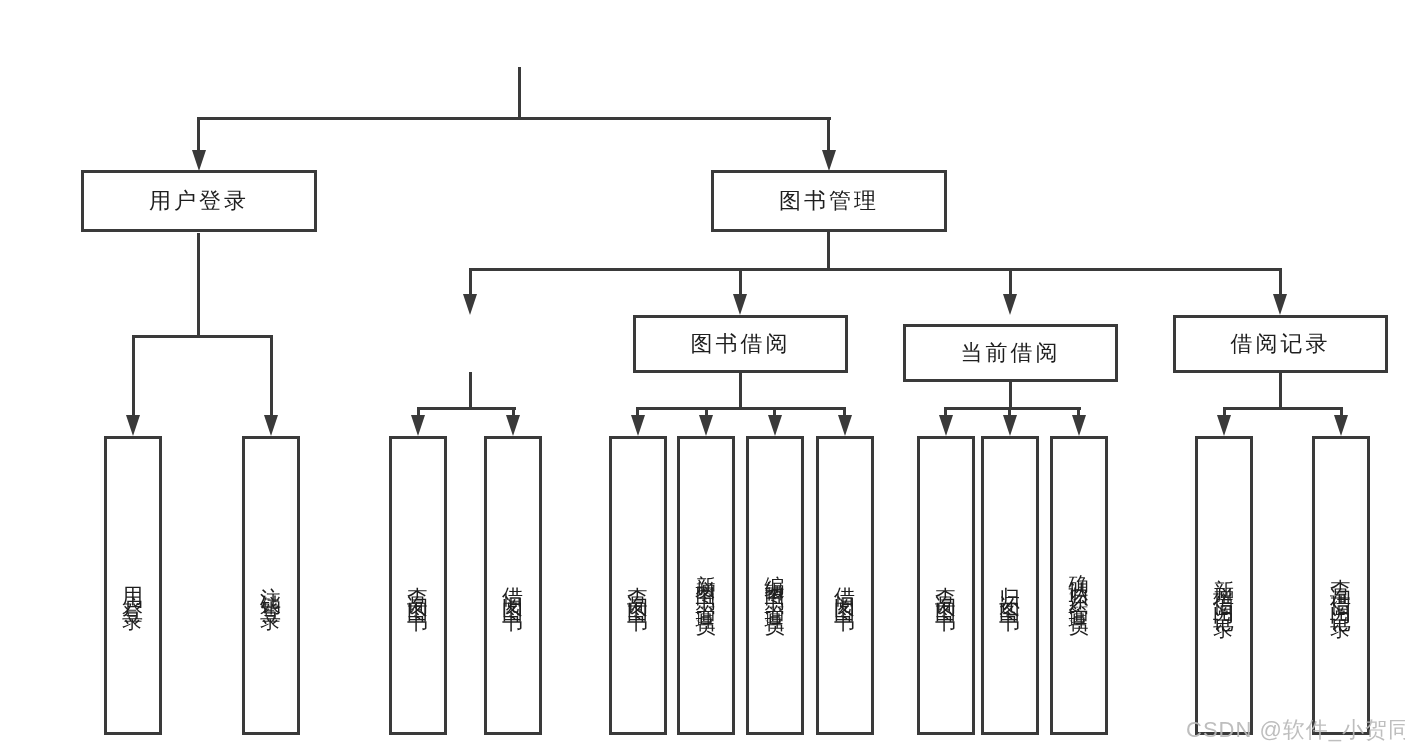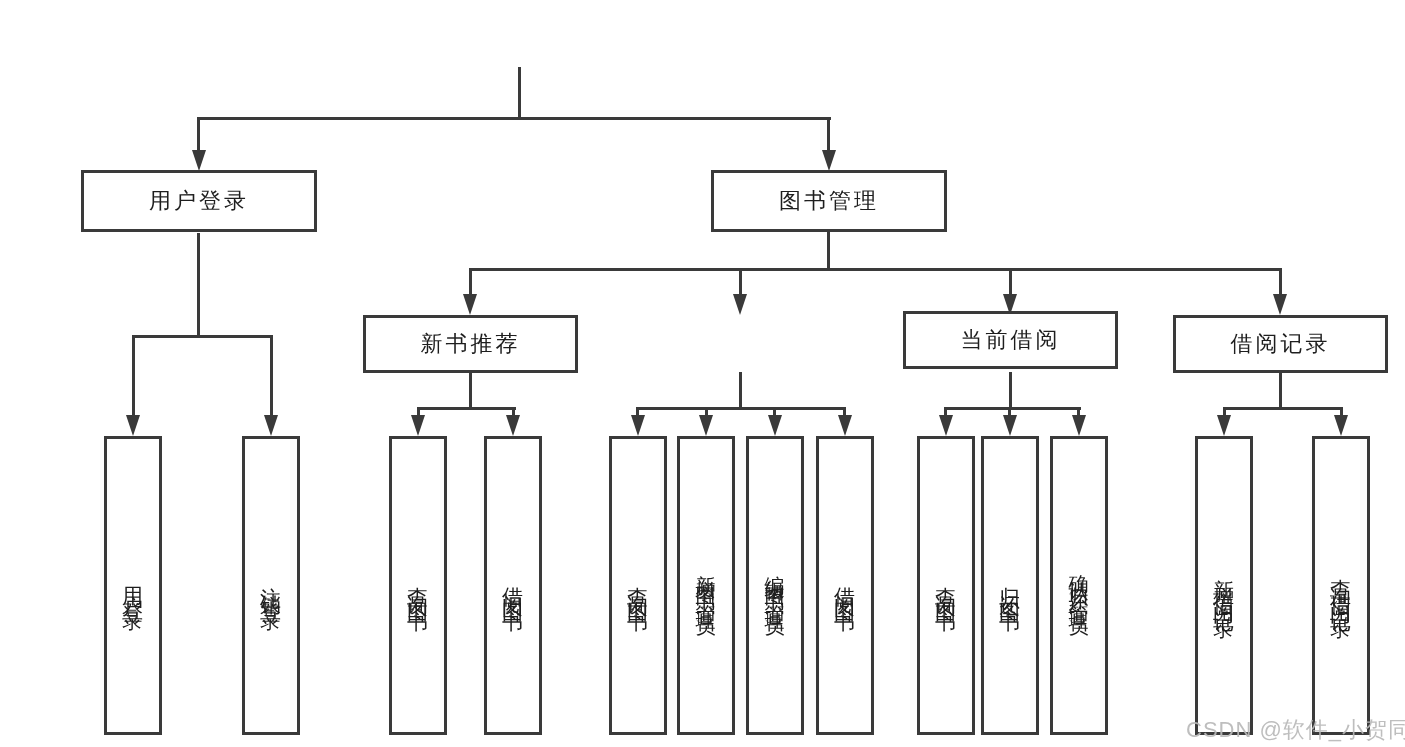--- a/index.html
+++ b/index.html
@@ -143,24 +143,24 @@
   <div class="ahead" style="left:1334px; top:415px;"></div>
 
 
   <div class="box-h" style="left:81px; top:170px; width:230px; height:56px;">
     <span>用户登录</span>
   </div>
   <div class="box-h" style="left:711px; top:170px; width:230px; height:56px;">
     <span>图书管理</span>
   </div>
 
-  <div class="box-h" style="left:363px; top:315px; width:209px; height:52px;">
-    <span>新书推荐</span>
-  </div>
-  <div class="box-h" style="left:903px; top:311px; width:209px; height:52px;">
+  <div class="box-h" style="left:633px; top:315px; width:209px; height:52px;">
+    <span>图书借阅</span>
+  </div>
+  <div class="box-h" style="left:903px; top:324px; width:209px; height:52px;">
     <span>当前借阅</span>
   </div>
   <div class="box-h" style="left:1173px; top:315px; width:209px; height:52px;">
     <span>借阅记录</span>
   </div>
 
   <div class="box-v" style="left:104px;">
     <span>用户登录</span>
   </div>
   <div class="box-v" style="left:242px;">

